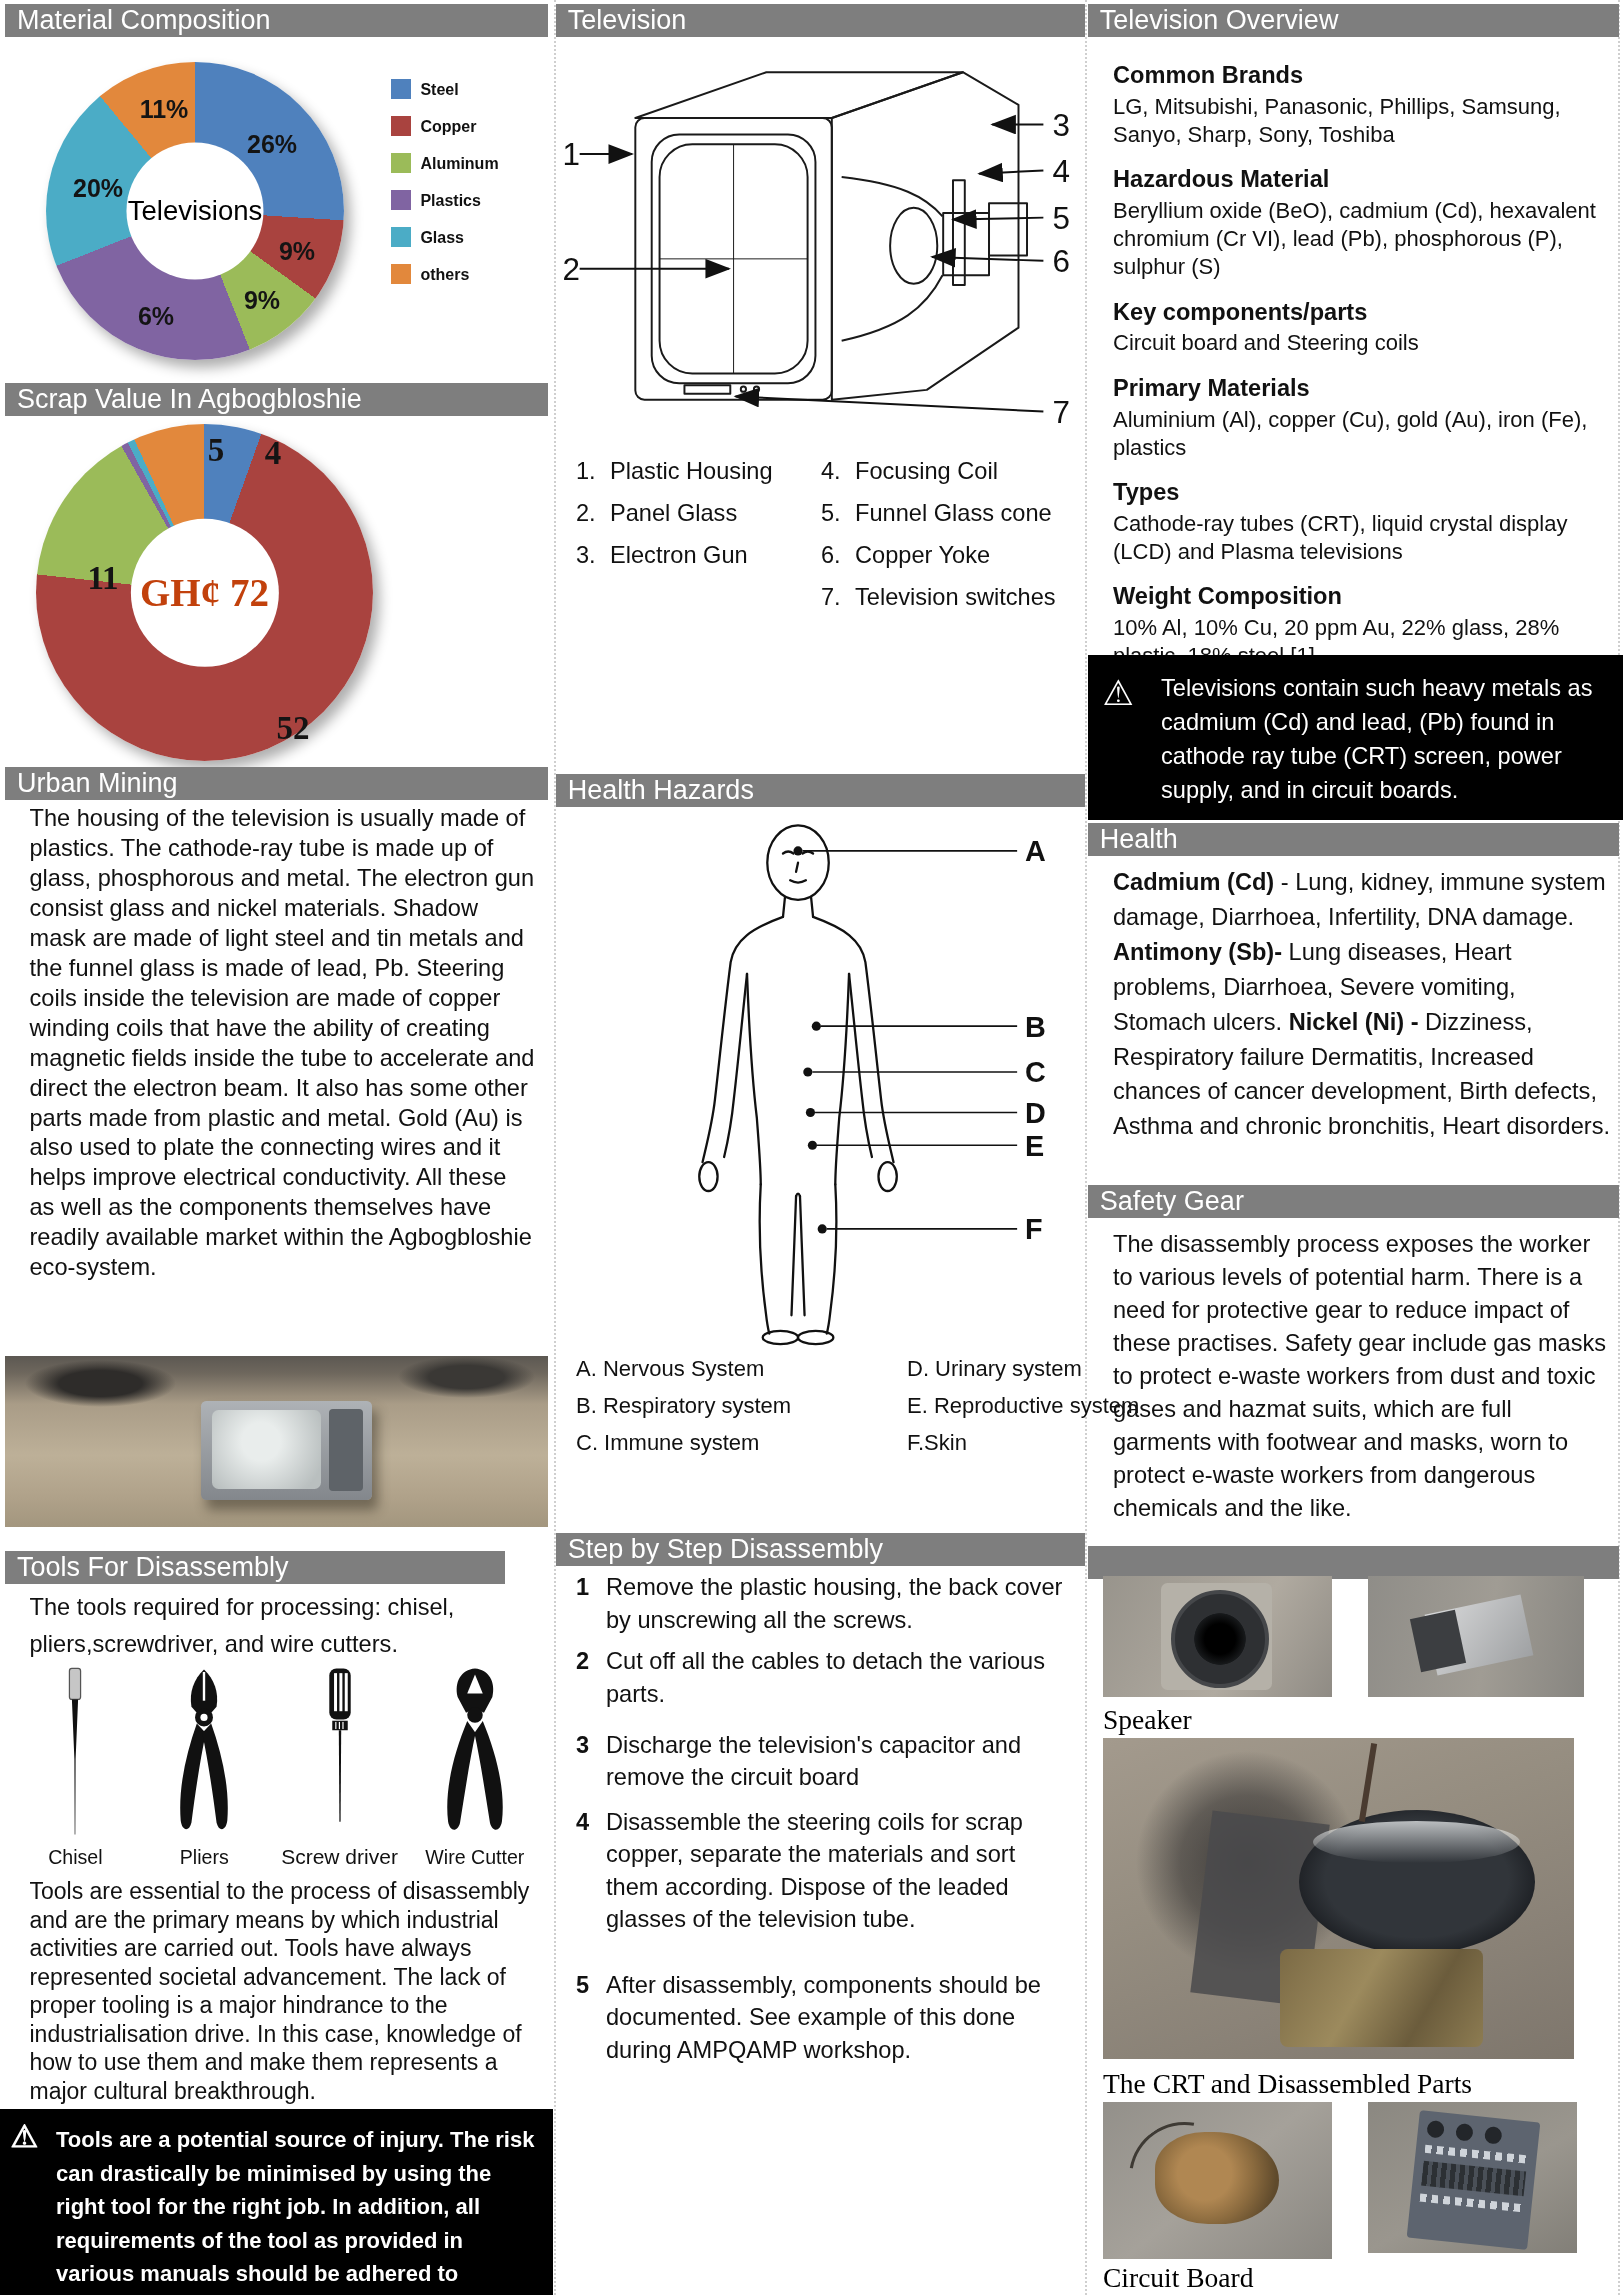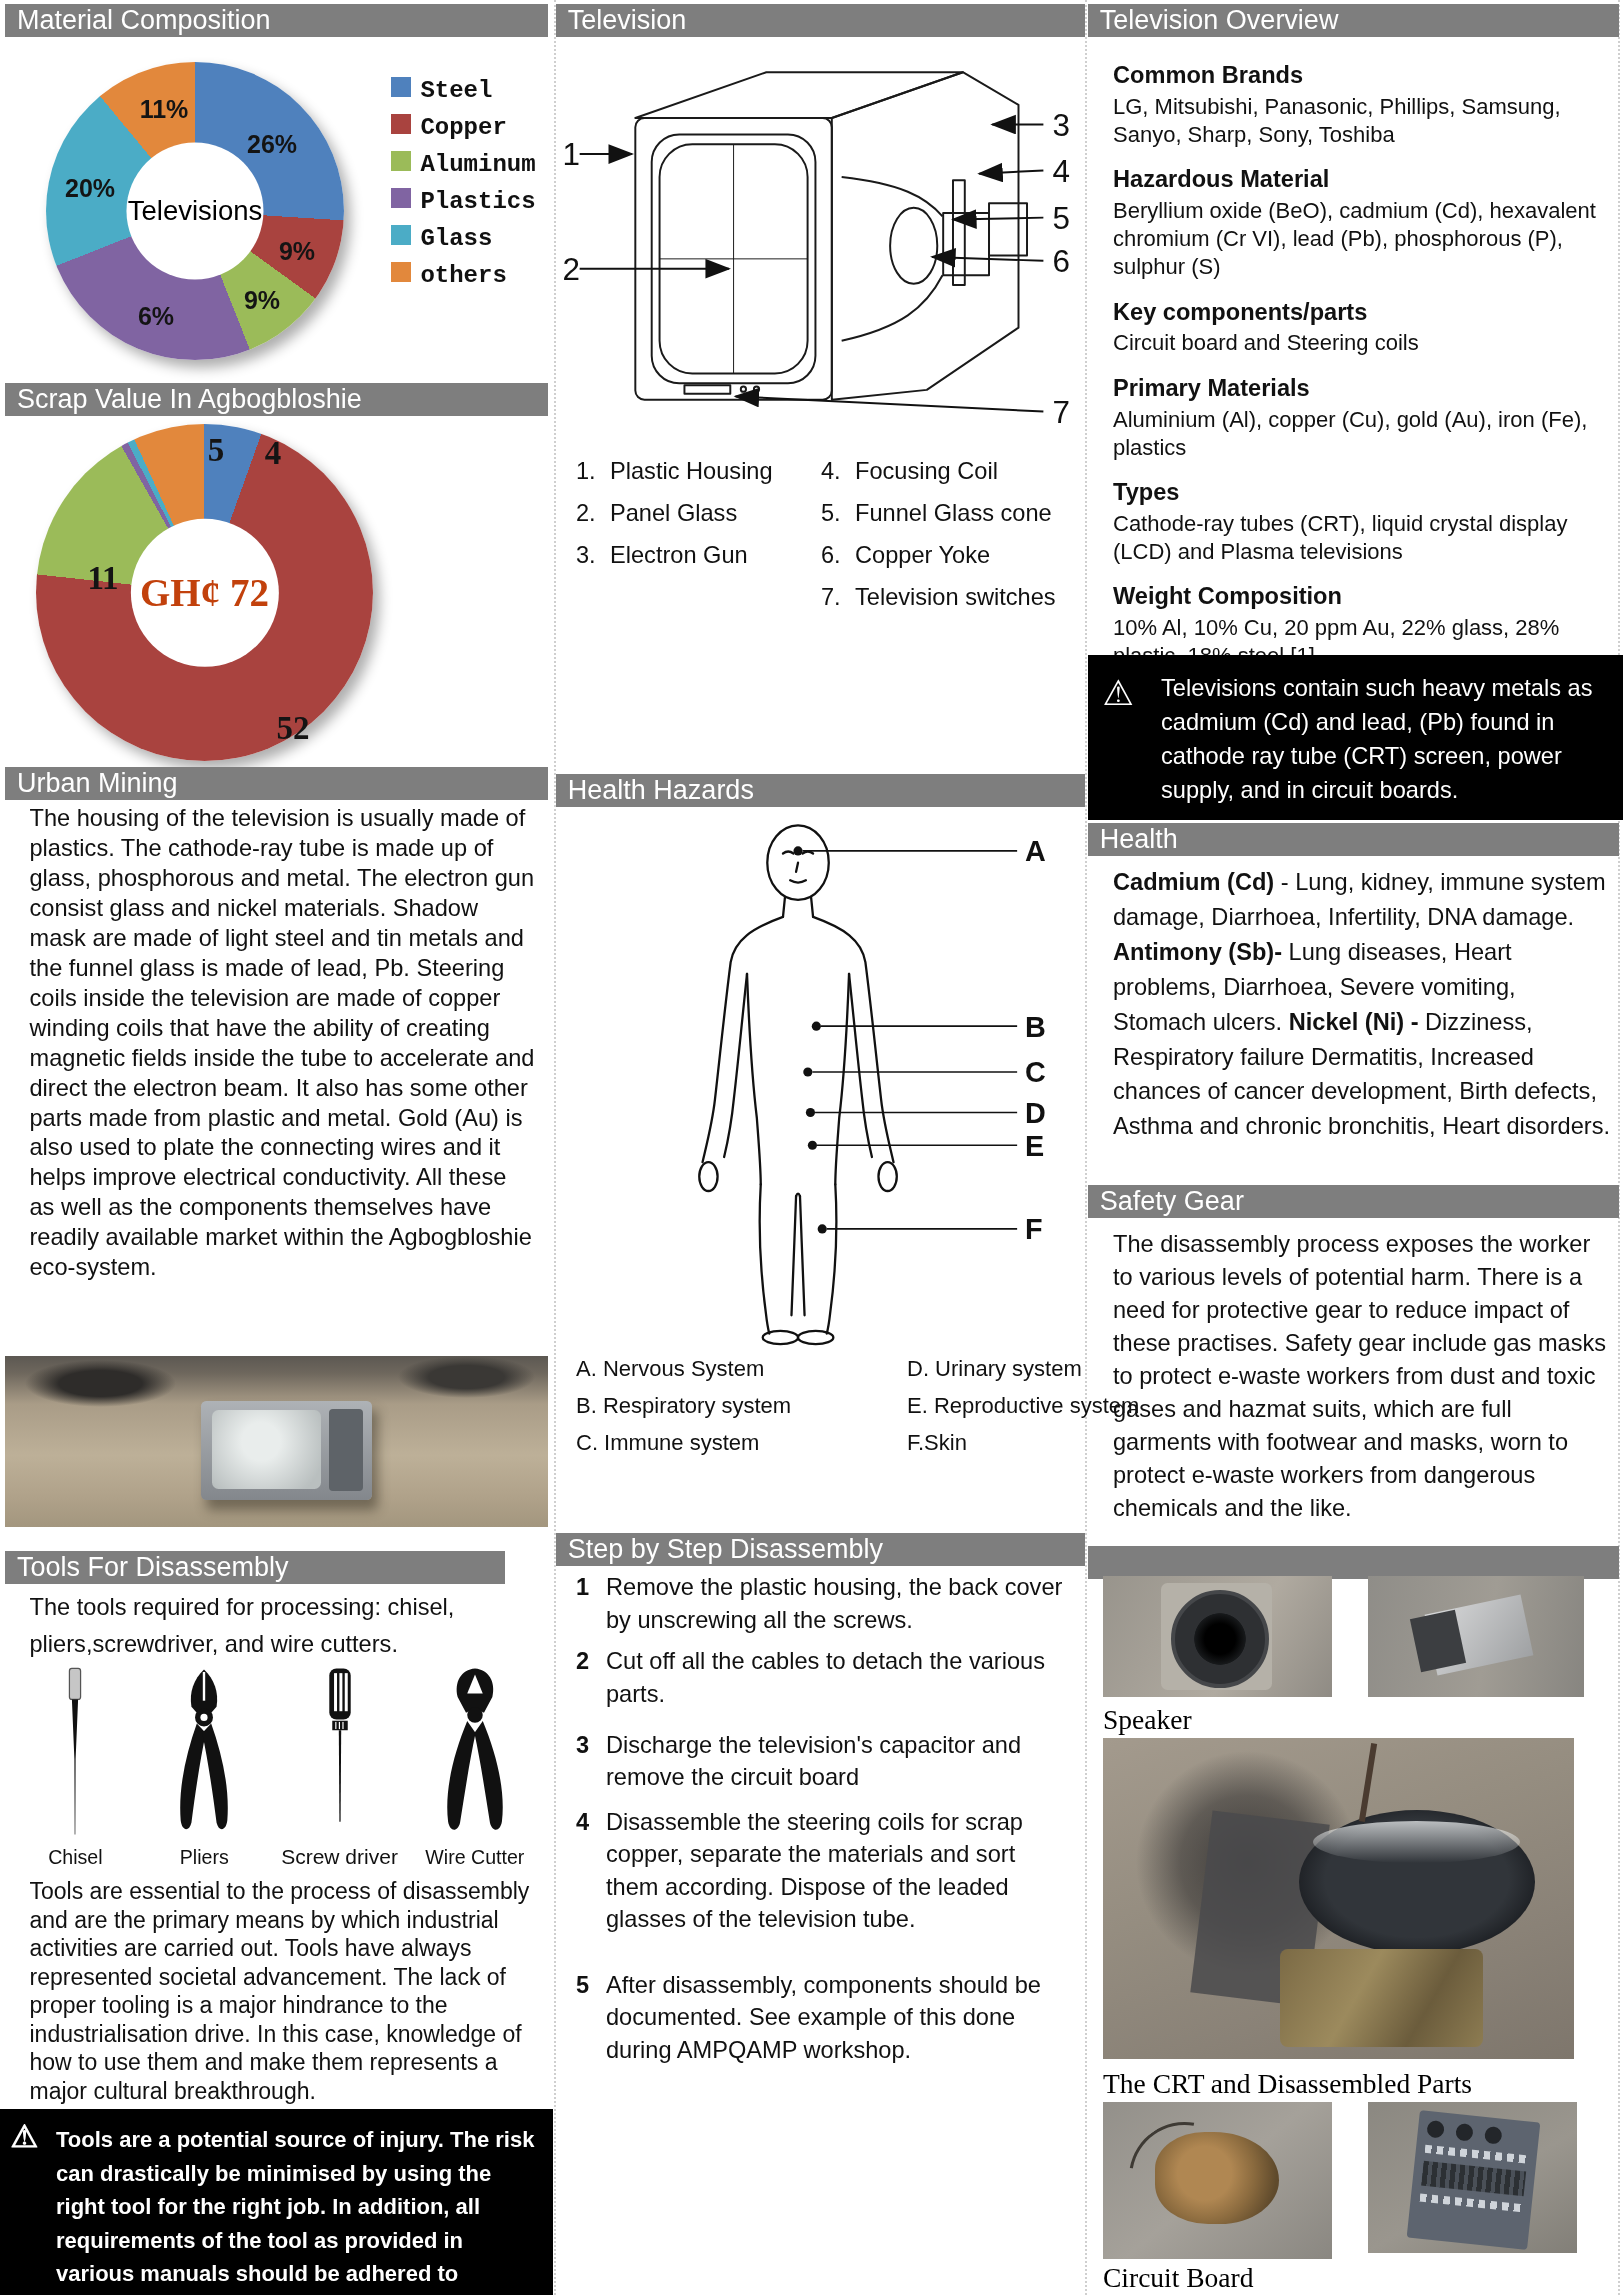--- a/index.html
+++ b/index.html
@@ -10,21 +10,21 @@
        padding-left:11.8px;box-sizing:border-box;white-space:nowrap;}
   .donut{position:absolute;border-radius:50%;box-shadow:6.5px 7.9px 13px rgba(0,0,0,.32);}
   .hole{position:absolute;left:50%;top:50%;transform:translate(-50%,-50%);width:46%;height:46%;
         background:#fff;border-radius:50%;display:flex;align-items:center;justify-content:center;}
   .holetext1{font-size:27.5px;color:#000;}
   .holetext2{font-family:"Liberation Serif",serif;font-weight:bold;font-size:39px;color:#c2410c;}
   .slab{position:absolute;transform:translate(-50%,-50%);font-weight:bold;font-size:25px;color:#141414;}
   .slab2{position:absolute;transform:translate(-50%,-50%);font-family:"Liberation Serif",serif;
          font-weight:bold;font-size:33px;color:#141414;}
   .legend{position:absolute;}
-  .litem{display:flex;align-items:flex-start;height:22px;margin-bottom:15px;font-weight:bold;font-size:24px;font-family:Liberation Mono, monospace;}
+  .litem{display:flex;align-items:flex-end;height:22px;margin-bottom:15px;font-weight:bold;font-size:16px;}
   .sw{width:19.6px;height:19.6px;margin-right:9.8px;flex:none;}
   .para{position:absolute;margin:0;}
   .warnbox{position:absolute;background:#000;color:#fff;box-sizing:border-box;}
   .wicon{position:absolute;font-size:35px;line-height:1;color:#fff;}
   .photo{position:absolute;overflow:hidden;}
   .cap{position:absolute;font-family:"Liberation Serif",serif;font-size:27.5px;color:#000;}
   .prow{display:flex;height:42px;font-size:23.6px;white-space:nowrap;}
   .prow .pn{width:34px;flex:none;}
   .sysrow{font-size:22px;margin-bottom:11px;white-space:nowrap;}
   .step{display:flex;font-size:23.6px;line-height:1.38;}
@@ -44,21 +44,21 @@
 
   <div class="hdr" style="left:5.2px;top:3.9px;width:543px">
     <span>Material Composition</span>
   </div>
 
   <div class="donut" style="left: 46px; top: 62px; width: 298px; height: 298px; background: conic-gradient(rgb(79, 129, 189) 0deg, rgb(79, 129, 189) 93.6deg, rgb(169, 67, 63) 93.6deg, rgb(169, 67, 63) 126deg, rgb(155, 187, 89) 126deg, rgb(155, 187, 89) 158.4deg, rgb(128, 100, 162) 158.4deg, rgb(128, 100, 162) 248.4deg, rgb(75, 172, 198) 248.4deg, rgb(75, 172, 198) 320.4deg, rgb(226, 136, 60) 320.4deg, rgb(226, 136, 60) 360deg);">
     <span class="slab" style="left:226px;top:82px">26%</span>
     <span class="slab" style="left:251px;top:189px">9%</span>
     <span class="slab" style="left:216px;top:238px">9%</span>
     <span class="slab" style="left:110px;top:254px">6%</span>
-    <span class="slab" style="left:44px;top:126px">20%</span>
+    <span class="slab" style="left:52px;top:126px">20%</span>
     <span class="slab" style="left:118px;top:47px">11%</span>
     <div class="hole">
       <span class="holetext1">Televisions</span>
     </div>
   </div>
 
   <div class="legend" style="left:391px;top:77px">
     <div class="litem">
         <span class="sw" style="background: rgb(79, 129, 189);"></span>
         <span>Steel</span>

